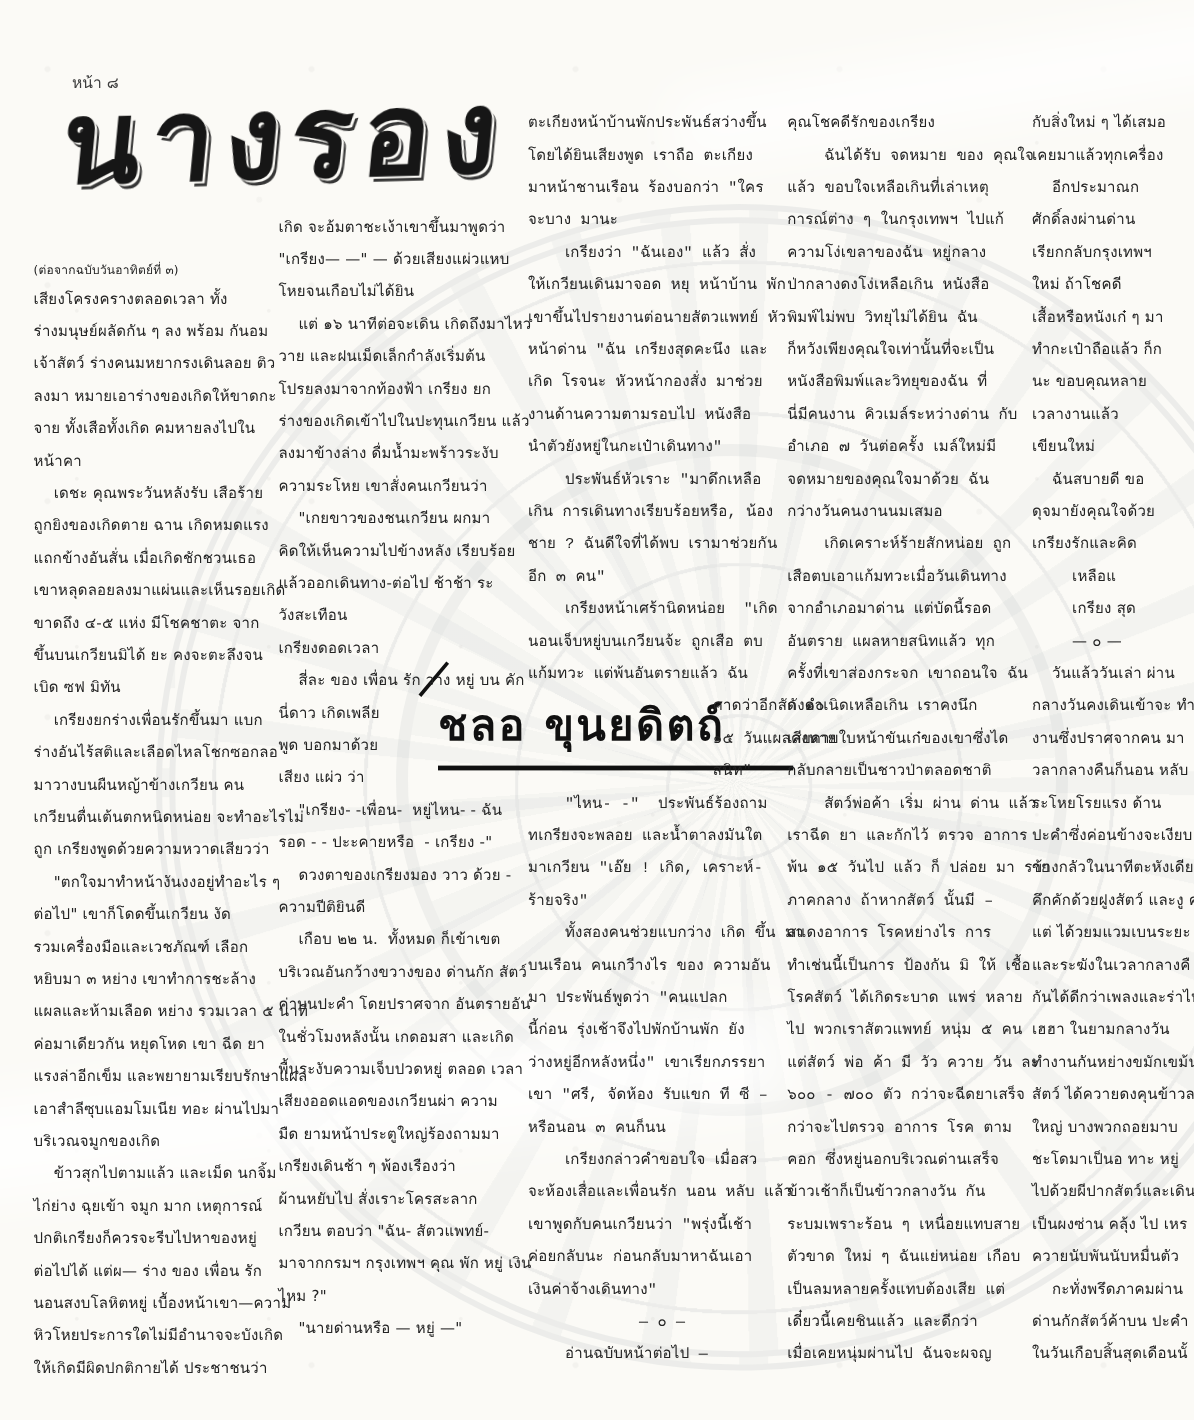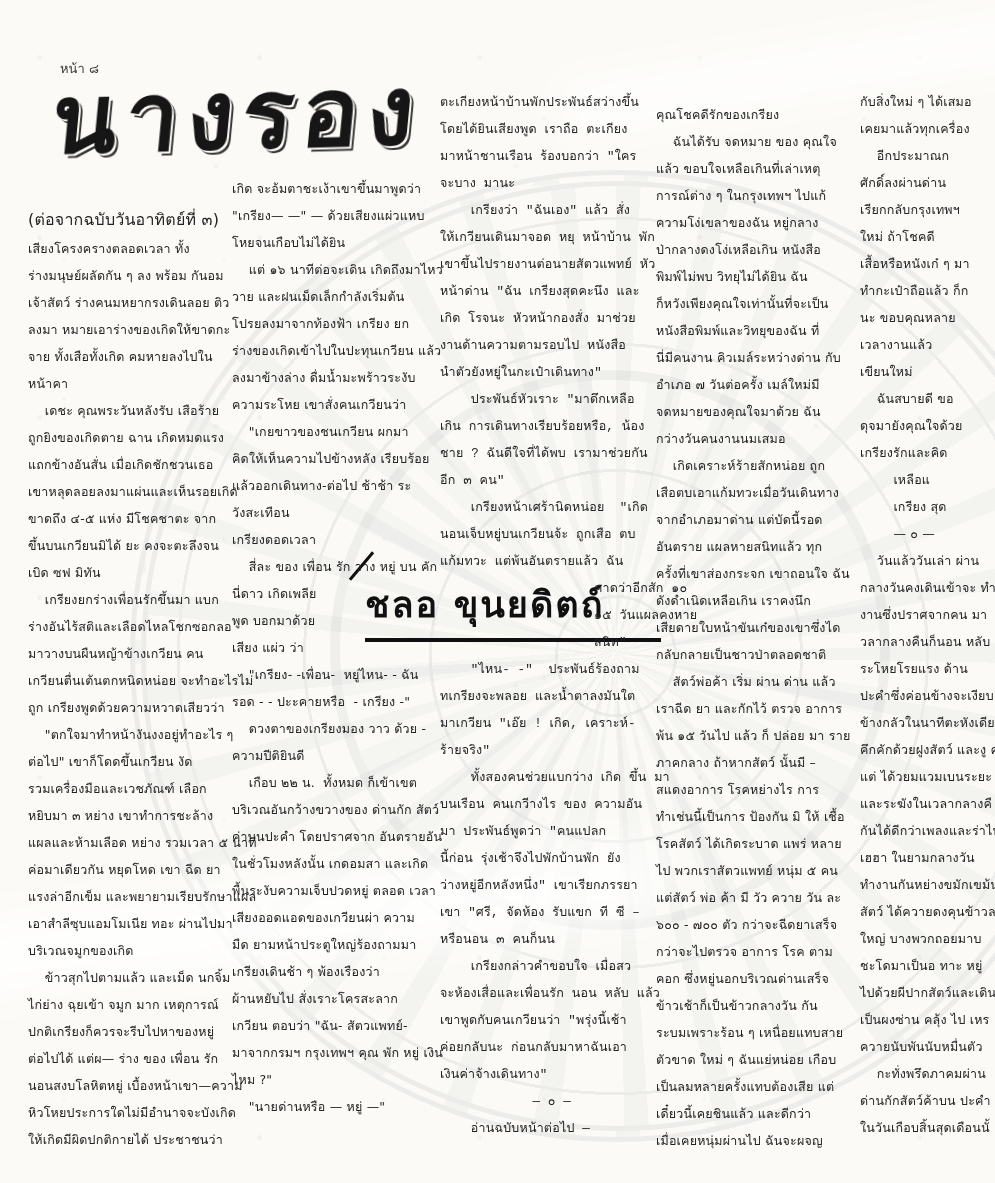--- a/index.html
+++ b/index.html
@@ -70,21 +70,21 @@
     background:#101010;transform:rotate(40deg);
   }
   .col{
     position:absolute;color:#232323;font-size:12.5px;
     filter:blur(0.28px);
   }
   .line{
     height:27px;display:flex;align-items:flex-end;
     white-space:pre;letter-spacing:0.2px;
   }
-  .note-line{font-size:16px;}
+  .note-line{font-size:10px;}
 </style>
 </head>
 <body>
 
 <div class="paper-texture"></div>
 <div class="watermark"></div>
 <div class="watermark-inner"></div>
 <div class="scan-band-1"></div>
 <div class="scan-band-2"></div>
 
@@ -212,21 +212,21 @@
       <div class="line">    เกรียงกล่าวคำขอบใจ เมื่อสว</div>
       <div class="line">จะห้องเสื่อและเพื่อนรัก นอน หลับ แล้ว</div>
       <div class="line">เขาพูดกับคนเกวียนว่า "พรุ่งนี้เช้า</div>
       <div class="line">ค่อยกลับนะ ก่อนกลับมาหาฉันเอา</div>
       <div class="line">เงินค่าจ้างเดินทาง"</div>
       <div class="line">            — ๐ —</div>
       <div class="line">    อ่านฉบับหน้าต่อไป —</div>
     </div>
 </div>
 
-<div class="col" style="left:656px; top:98px; width:196px;">
+<div class="col" style="left:656px; top:85px; width:196px;font-family:Liberation Mono, monospace;">
   <div>
       <div class="line">คุณโชคดีรักของเกรียง</div>
       <div class="line">    ฉันได้รับ จดหมาย ของ คุณใจ</div>
       <div class="line">แล้ว ขอบใจเหลือเกินที่เล่าเหตุ</div>
       <div class="line">การณ์ต่าง ๆ ในกรุงเทพฯ ไปแก้</div>
       <div class="line">ความโง่เขลาของฉัน หยู่กลาง</div>
       <div class="line">ป่ากลางดงโง่เหลือเกิน หนังสือ</div>
       <div class="line">พิมพ์ไม่พบ วิทยุไม่ได้ยิน ฉัน</div>
       <div class="line">ก็หวังเพียงคุณใจเท่านั้นที่จะเป็น</div>
       <div class="line">หนังสือพิมพ์และวิทยุของฉัน ที่</div>

